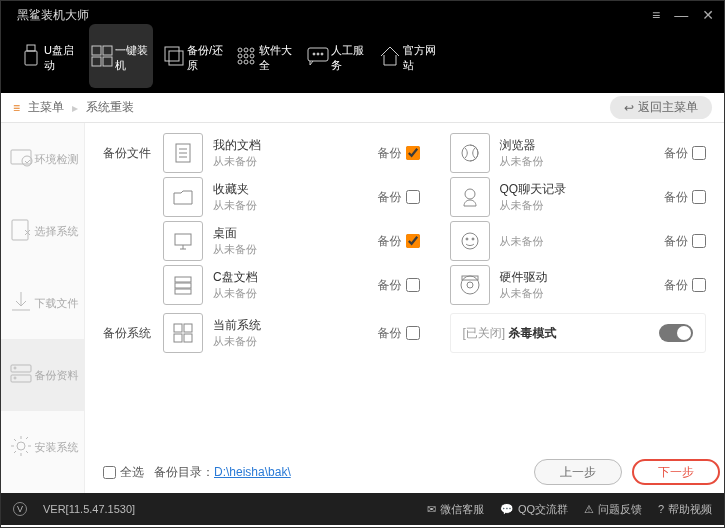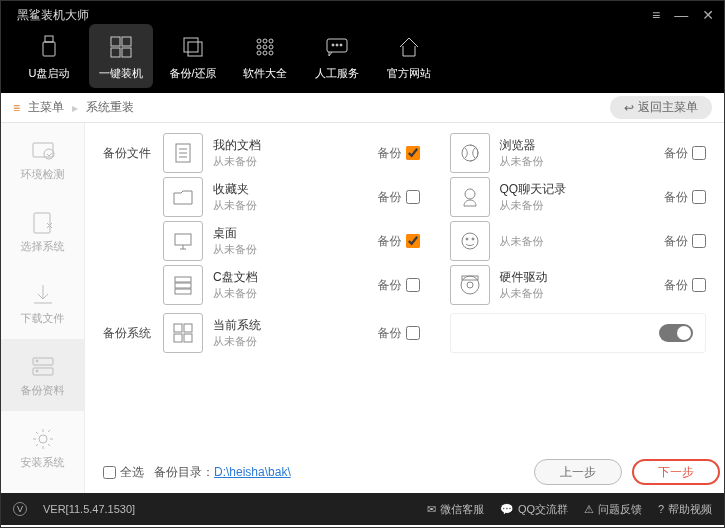--- a/index.html
+++ b/index.html
@@ -2,32 +2,32 @@
 <html><head>
 <meta charset="utf-8">
 <style>
 *{margin:0;padding:0;box-sizing:border-box;font-family:"Microsoft YaHei",Arial,sans-serif}
 body{width:725px;height:528px;background:#fff;overflow:hidden;border:1px solid #333;font-size:12px}
 .topbar{height:92px;background:#000;display:flex;align-items:center;padding:0 4px;position:relative}
 .topbar .title{position:absolute;top:6px;left:16px;color:#ddd;font-size:12px}
 .topbar .winctl{position:absolute;top:6px;right:10px;display:flex;gap:14px;color:#aaa;font-size:14px}
 .topbar .winctl span{cursor:pointer}
 .nav{display:flex;gap:8px;margin-left:12px;margin-top:18px}
-.nav .item{width:64px;height:64px;display:flex;flex-direction:column;align-items:center;justify-content:center;color:#fff;border-radius:6px}
+.nav .item{width:64px;height:64px;display:flex;align-items:center;justify-content:center;color:#fff;border-radius:6px}
 .nav .item.active{background:#2e2e2e}
 .nav .item .ic{width:30px;height:30px;display:flex;align-items:center;justify-content:center}
 .nav .item .lbl{font-size:11px;margin-top:4px}
 .brand{position:absolute;right:16px;top:26px;display:flex;align-items:center;gap:6px;color:#fff}
 .brand .btxt{font-size:22px;font-weight:bold;line-height:1}
 .brand .bsub{font-size:12px;letter-spacing:1px}
 .crumb{height:30px;border-bottom:1px solid #e5e5e5;display:flex;align-items:center;padding:0 12px;color:#666;gap:8px}
 .crumb .rbtn{margin-left:auto;background:#e8e8e8;border-radius:12px;padding:3px 14px;display:flex;align-items:center;gap:4px;cursor:pointer}
 .main{display:flex;height:370px}
 .side{width:84px;background:#fafafa;border-right:1px solid #eee;display:flex;flex-direction:column}
-.side .sitem{height:72px;display:flex;flex-direction:column;align-items:center;justify-content:center;color:#aaa;font-size:11px}
+.side .sitem{height:72px;display:flex;flex-direction:row;align-items:center;justify-content:center;color:#aaa;font-size:11px}
 .side .sitem.active{background:#eee}
 .content{flex:1;padding:10px 18px;overflow:hidden;position:relative}
 .row{display:flex;align-items:flex-start;margin-bottom:8px}
 .rowlbl{width:60px;color:#444;padding-top:12px}
 .grid{flex:1;display:grid;grid-template-columns:1fr 1fr;gap:4px 30px}
 .cell{display:flex;align-items:center}
 .cell .cicon{width:40px;height:40px;border:1px solid #bbb;border-radius:3px;display:flex;align-items:center;justify-content:center;color:#888}
 .cell .ctxt{margin-left:10px;flex:1}
 .cell .ctxt .t1{color:#333}
 .cell .ctxt .t2{color:#999;font-size:11px}
@@ -333,20 +333,21 @@
           <div class="ctxt">
               <div class="t1">当前系统</div>
               <div class="t2">从未备份</div>
             </div>
           <label class="ck">
               <span>备份</span>
               <input type="checkbox" style="">
             </label>
         </div>
         <div class="killrow">
+          <span><span style="color:#999">[已关闭] </span><b style="color:#333">杀毒模式</b></span>
           <div class="toggle"></div>
         </div>
       </div>
     </div>
 
     <div class="foot">
       <label class="cb">
           <input type="checkbox" style="">
           <span>全选</span>
         </label>

